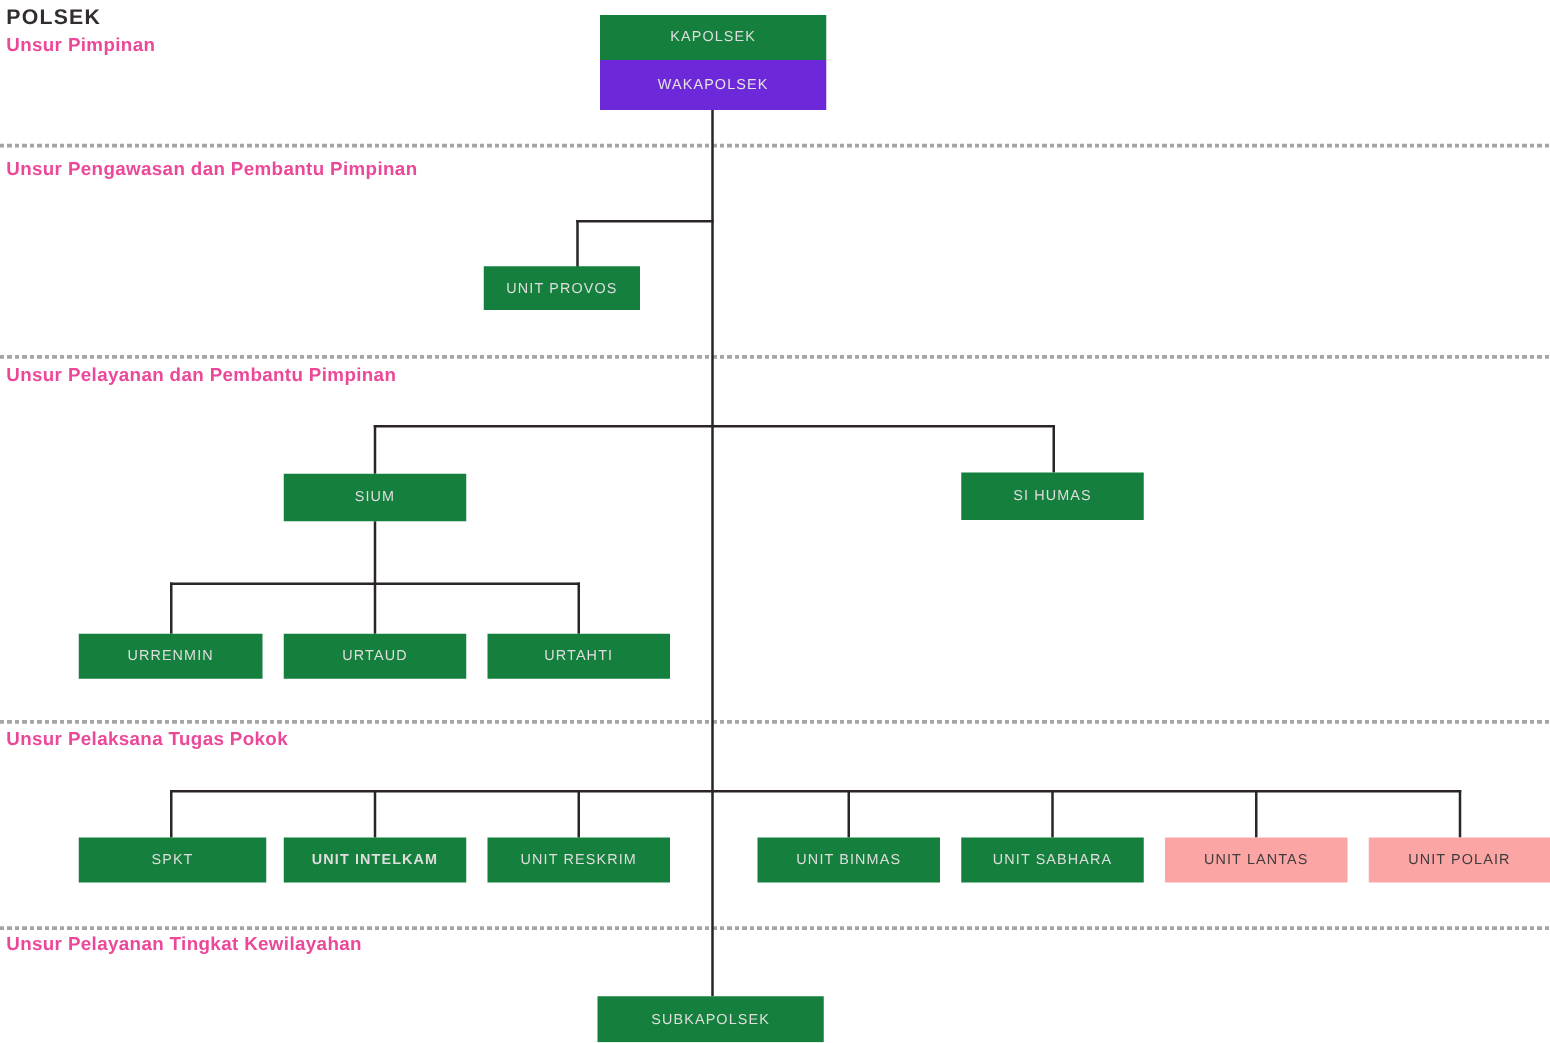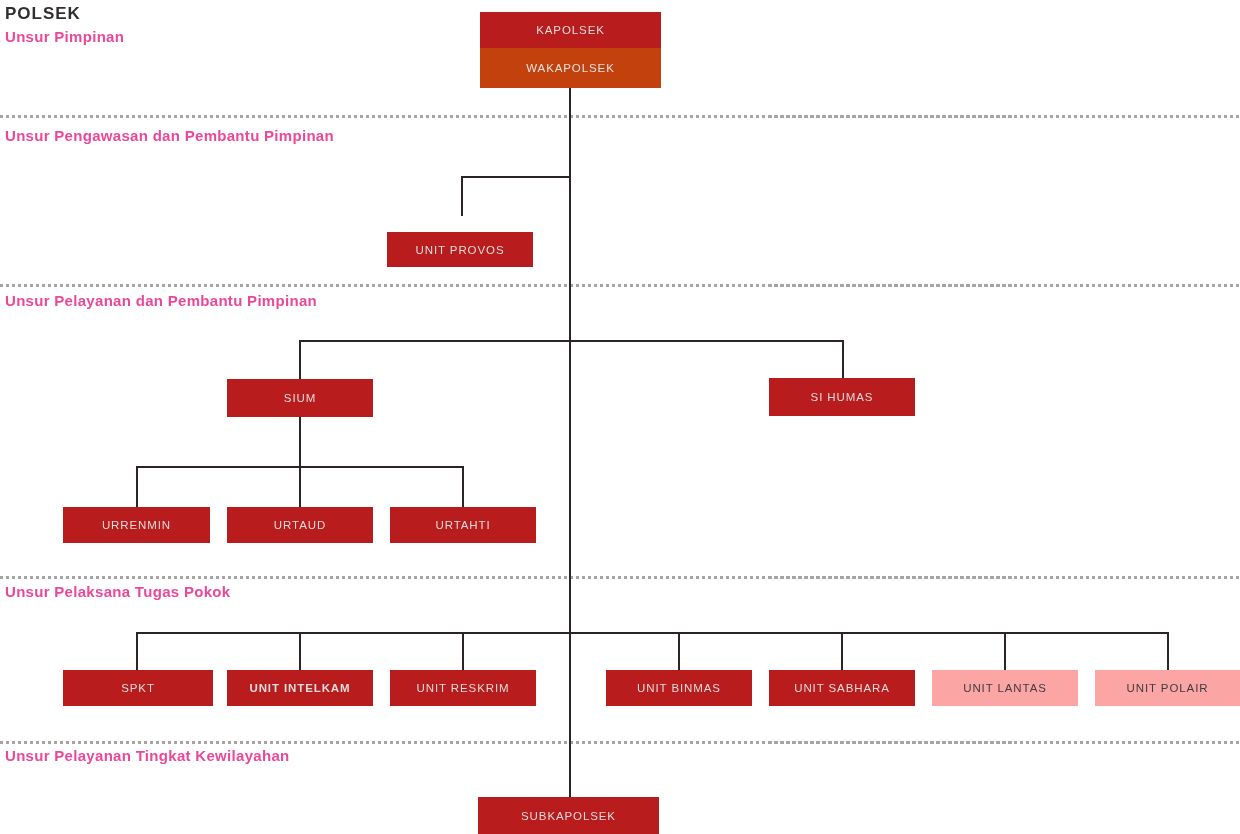--- a/index.html
+++ b/index.html
@@ -53,29 +53,29 @@
   .v-r4-2{left:299px; top:632px;width:2px;height:38px;}
   .v-r4-3{left:462px; top:632px;width:2px;height:38px;}
   .v-r4-4{left:678px; top:632px;width:2px;height:38px;}
   .v-r4-5{left:841px; top:632px;width:2px;height:38px;}
   .v-r4-6{left:1004px;top:632px;width:2px;height:38px;}
   .v-r4-7{left:1167px;top:632px;width:2px;height:38px;}
   
   .node{
     position:absolute;
     display:flex;align-items:center;justify-content:center;
-    background:#b91c1c;color:#DFDDDD;
+    background:#15803d;color:#DFDDDD;
     font-size:11.5px;letter-spacing:.9px;
     text-align:center;white-space:nowrap;
   }
-  .node.gray {background:#c2410c;color:#E4E2E2;}
+  .node.gray {background:#6d28d9;color:#E4E2E2;}
   .node.light{background:#fca5a5;color:#403C3D;}
   .n-kapolsek   {left:480px;top:12px; width:181px;height:36px;}
   .n-wakapolsek {left:480px;top:48px; width:181px;height:40px;}
-  .n-provos     {left:387px;top:232px;width:146px;height:35px;}
+  .n-provos     {left:387px;top:213px;width:125px;height:35px;}
   .n-sium       {left:227px;top:379px;width:146px;height:38px;}
   .n-sihumas    {left:769px;top:378px;width:146px;height:38px;}
   .n-urrenmin   {left:63px; top:507px;width:147px;height:36px;}
   .n-urtaud     {left:227px;top:507px;width:146px;height:36px;}
   .n-urtahti    {left:390px;top:507px;width:146px;height:36px;}
   .n-spkt       {left:63px; top:670px;width:150px;height:36px;}
   .n-intelkam   {left:227px;top:670px;width:146px;height:36px;font-weight:bold;}
   .n-reskrim    {left:390px;top:670px;width:146px;height:36px;}
   .n-binmas     {left:606px;top:670px;width:146px;height:36px;}
   .n-sabhara    {left:769px;top:670px;width:146px;height:36px;}

